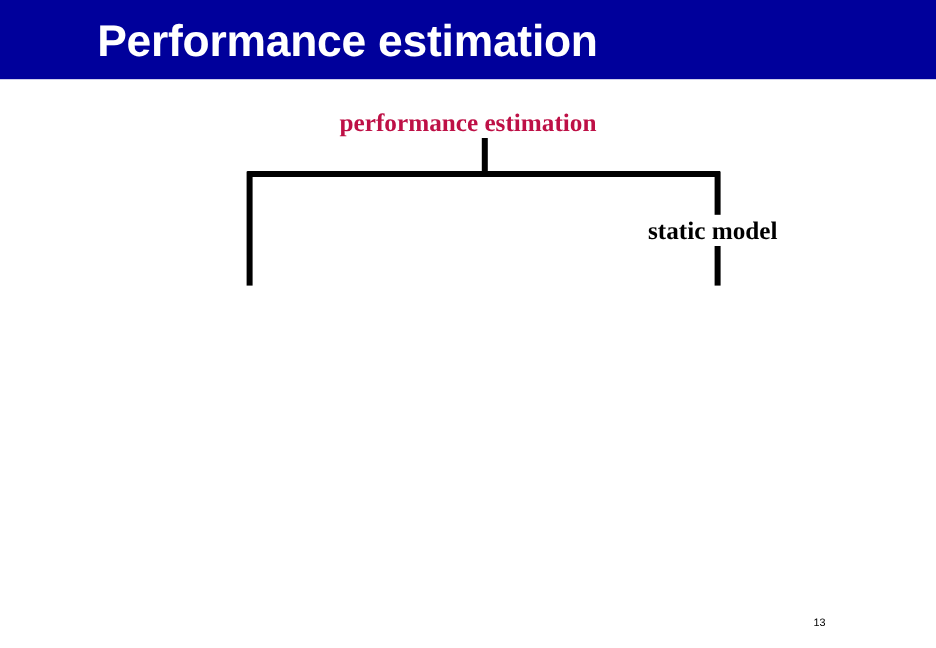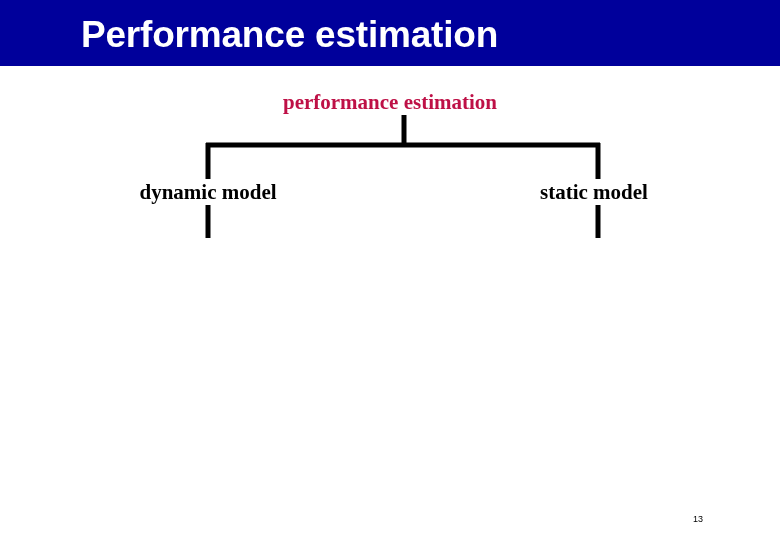--- a/index.html
+++ b/index.html
@@ -92,21 +92,21 @@
     top: 113px;
     font-size: 21px;
     line-height: 26px;
     color: #000000;
     text-align: right;
   }
 
   
   #page-number {
     position: absolute;
-    left: 693px;
+    left: 678px;
     top: 514px;
     font-family: "Liberation Sans", sans-serif;
     font-size: 9px;
     line-height: 11px;
     color: #000000;
   }
 </style>
 </head>
 <body>
 
@@ -124,20 +124,19 @@
 
       <line x1="206" y1="79" x2="600" y2="79" stroke="#000000" stroke-width="5"></line>
 
       <line x1="208" y1="77" x2="208" y2="172" stroke="#000000" stroke-width="5"></line>
 
       <line x1="598" y1="77" x2="598" y2="172" stroke="#000000" stroke-width="5"></line>
     </svg>
 
     <div class="node-label" id="root-node">performance estimation</div>
 
-    <div class="node-label" id="dynamic-node">dynamic model</div>
 
     <div class="node-label" id="static-node">static model</div>
   </div>
 
   <div id="page-number">13</div>
 
 </div>
 
 </body></html>

